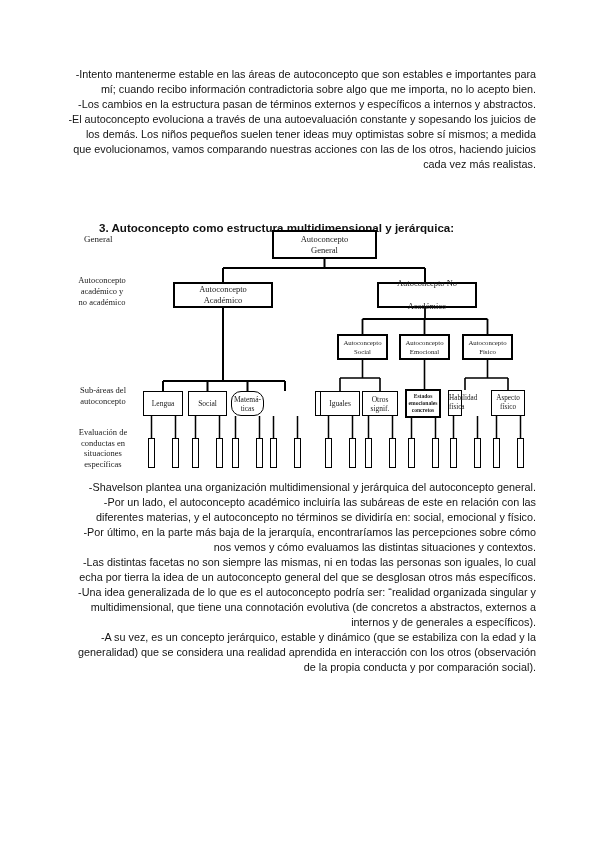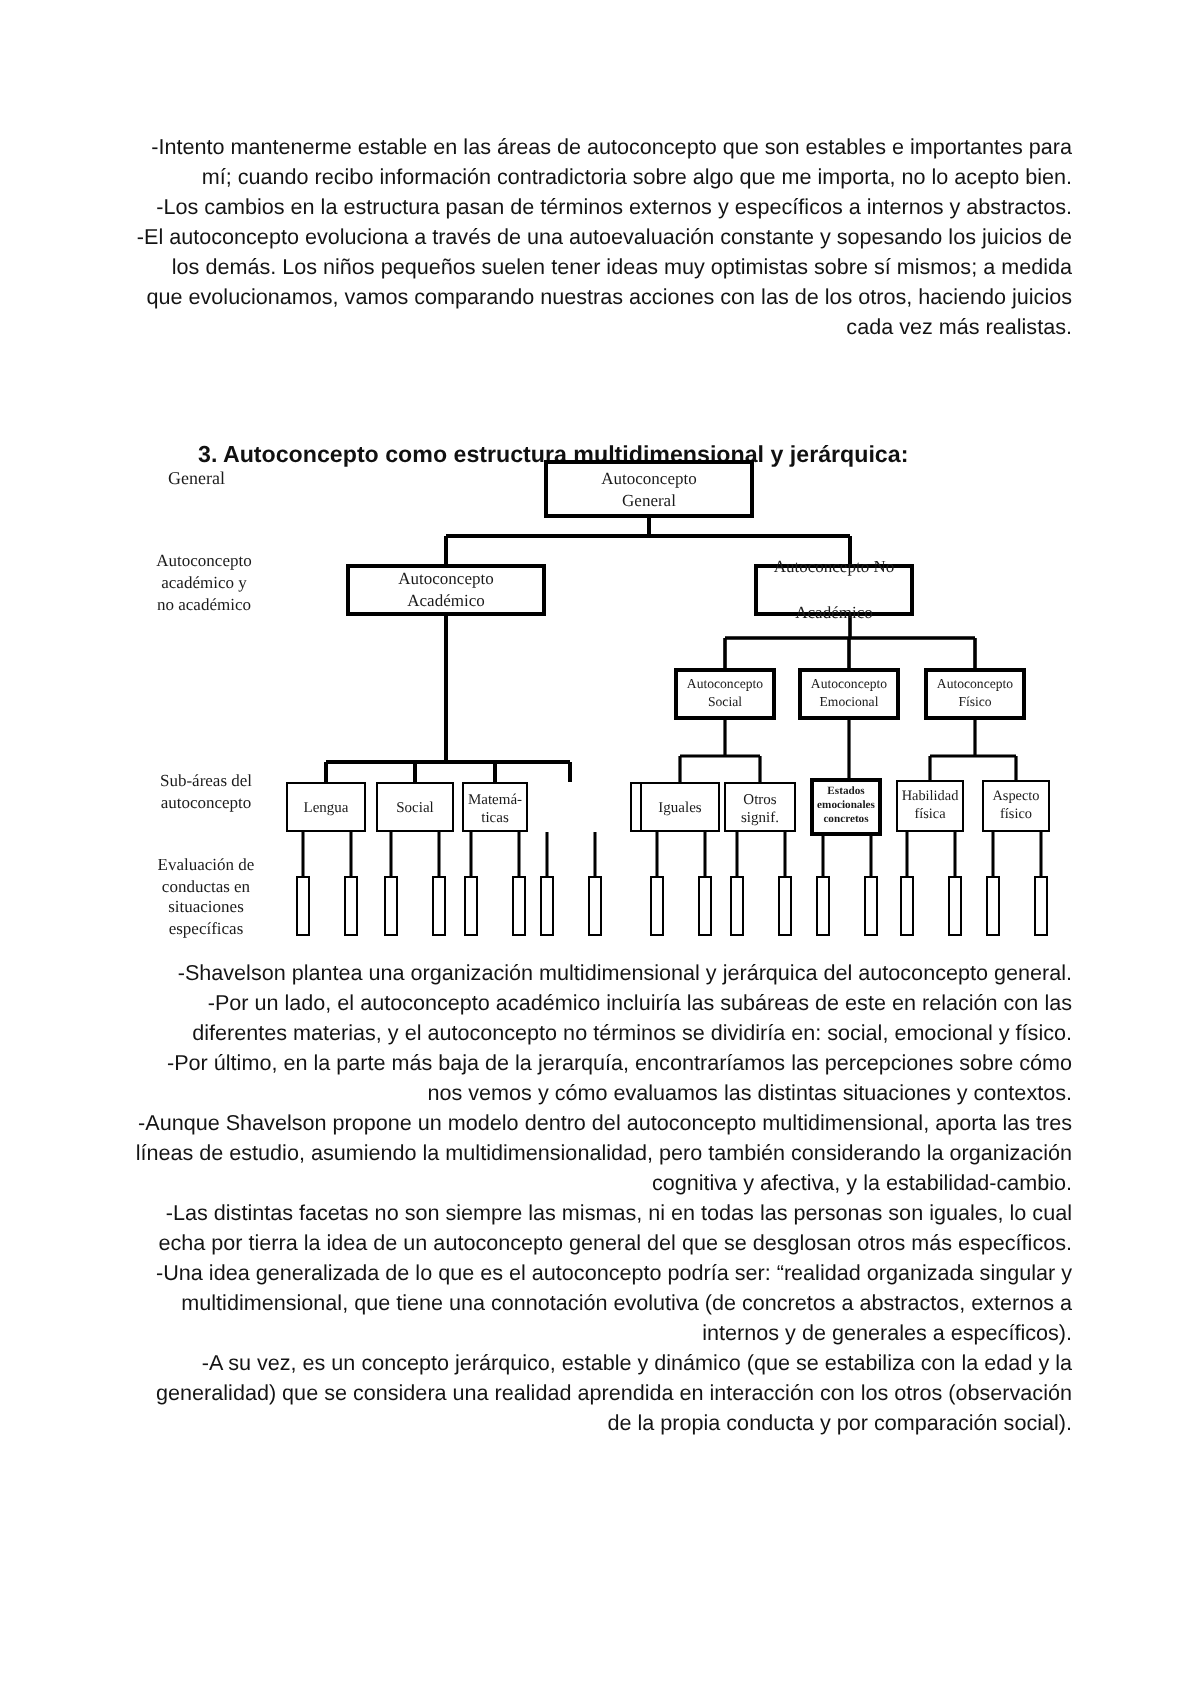--- a/index.html
+++ b/index.html
@@ -79,21 +79,21 @@
 
     <div class="dbox" style="left:272px;top:2px;width:105px;height:29px;border-width:2.5px;font-size:8.5px;line-height:11px;">
       <div class="ln">Autoconcepto</div>
       <div class="ln">General</div>
     </div>
 
     <div class="dbox" style="left:173px;top:54px;width:100px;height:26px;font-size:8.5px;line-height:11px;">
       <div class="ln">Autoconcepto</div>
       <div class="ln">Académico</div>
     </div>
-    <div class="dbox" style="left:377px;top:54px;width:80px;height:26px;font-size:8.5px;line-height:11px;gap:12px;">
+    <div class="dbox" style="left:377px;top:54px;width:100px;height:26px;font-size:8.5px;line-height:11px;gap:12px;">
       <div class="ln">Autoconcepto No</div>
       <div class="ln">Académico</div>
     </div>
 
     <div class="dbox" style="left:337px;top:106px;width:51px;height:26px;font-size:6.8px;line-height:9px;">
       <div class="ln">Autoconcepto</div>
       <div class="ln">Social</div>
     </div>
     <div class="dbox" style="left:399px;top:106px;width:51px;height:26px;font-size:6.8px;line-height:9px;">
       <div class="ln">Autoconcepto</div>
@@ -103,40 +103,40 @@
       <div class="ln">Autoconcepto</div>
       <div class="ln">Físico</div>
     </div>
 
     <div class="dbox" style="left:143px;top:163px;width:40px;height:25px;border-width:1.8px;font-size:7.5px;line-height:9px;">
       <div class="ln">Lengua</div>
     </div>
     <div class="dbox" style="left:188px;top:163px;width:39px;height:25px;border-width:1.8px;font-size:7.5px;line-height:9px;">
       <div class="ln">Social</div>
     </div>
-    <div class="dbox" style="left:231px;top:163px;width:33px;height:25px;border-width:1.8px;font-size:7.5px;line-height:9px;">
+    <div class="dbox" style="left:231px;top:163px;width:33px;height:25px;border-width:1.8px;font-size:7.5px;line-height:9px;border-radius:10px;">
       <div class="ln">Matemá-</div>
       <div class="ln">ticas</div>
     </div>
     <div class="dbox" style="left:267px;top:163px;width:36px;height:25px;border-width:1.8px;font-size:7.5px;line-height:9px;margin-left:48px;">
       <div class="ln">Ciencias</div>
     </div>
     <div class="dbox" style="left:320px;top:163px;width:40px;height:25px;border-width:1.8px;font-size:7.5px;line-height:9px;">
       <div class="ln">Iguales</div>
     </div>
     <div class="dbox" style="left:362px;top:163px;width:36px;height:25px;border-width:1.8px;font-size:7.5px;line-height:9px;">
       <div class="ln">Otros</div>
       <div class="ln">signif.</div>
     </div>
     <div class="dbox" style="left:405px;top:161px;width:36px;height:29px;border-width:2px;font-size:5.6px;line-height:7px;font-weight:600;">
       <div class="ln">Estados</div>
       <div class="ln">emocionales</div>
       <div class="ln">concretos</div>
     </div>
-    <div class="dbox" style="left:448px;top:162px;width:34px;height:26px;border-width:1.8px;font-size:7.2px;line-height:9px;">
+    <div class="dbox" style="left:448px;top:162px;width:14px;height:26px;border-width:1.8px;font-size:7.2px;line-height:9px;">
       <div class="ln">Habilidad</div>
       <div class="ln">física</div>
     </div>
     <div class="dbox" style="left:491px;top:162px;width:34px;height:26px;border-width:1.8px;font-size:7.2px;line-height:9px;">
       <div class="ln">Aspecto</div>
       <div class="ln">físico</div>
     </div>
 
     <div class="evalbox" style="left:148px;"></div>
     <div class="evalbox" style="left:172px;"></div>
@@ -155,19 +155,18 @@
     <div class="evalbox" style="left:450px;"></div>
     <div class="evalbox" style="left:474px;"></div>
     <div class="evalbox" style="left:493px;"></div>
     <div class="evalbox" style="left:517px;"></div>
   </div>
 
   <div class="textblock" style="left:66px;top:480px;">
     <p>-Shavelson plantea una organización multidimensional y jerárquica del autoconcepto general.</p>
     <p>-Por un lado, el autoconcepto académico incluiría las subáreas de este en relación con las diferentes materias, y el autoconcepto no términos se dividiría en: social, emocional y físico.</p>
     <p>-Por último, en la parte más baja de la jerarquía, encontraríamos las percepciones sobre cómo nos vemos y cómo evaluamos las distintas situaciones y contextos.</p>
-    <p>-Aunque Shavelson propone un modelo dentro del autoconcepto multidimensional, aporta las tres líneas de estudio, asumiendo la multidimensionalidad, pero también considerando la organización cognitiva y afectiva, y la estabilidad-cambio.</p>
     <p>-Las distintas facetas no son siempre las mismas, ni en todas las personas son iguales, lo cual echa por tierra la idea de un autoconcepto general del que se desglosan otros más específicos.</p>
     <p>-Una idea generalizada de lo que es el autoconcepto podría ser: “realidad organizada singular y multidimensional, que tiene una connotación evolutiva (de concretos a abstractos, externos a internos y de generales a específicos).</p>
     <p>-A su vez, es un concepto jerárquico, estable y dinámico (que se estabiliza con la edad y la generalidad) que se considera una realidad aprendida en interacción con los otros (observación de la propia conducta y por comparación social).</p>
   </div>
 
 </div>
 
 </body></html>

